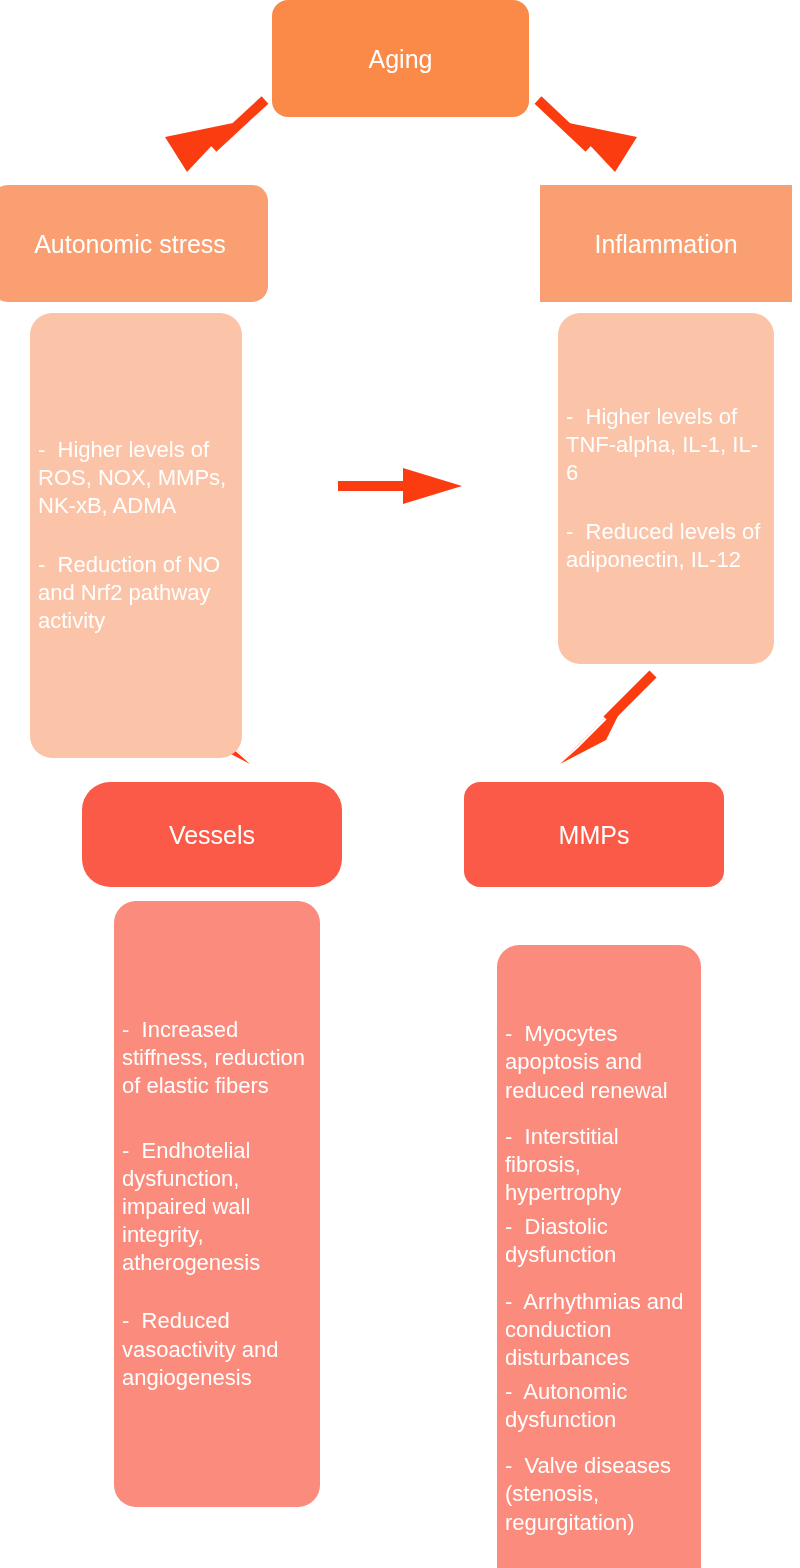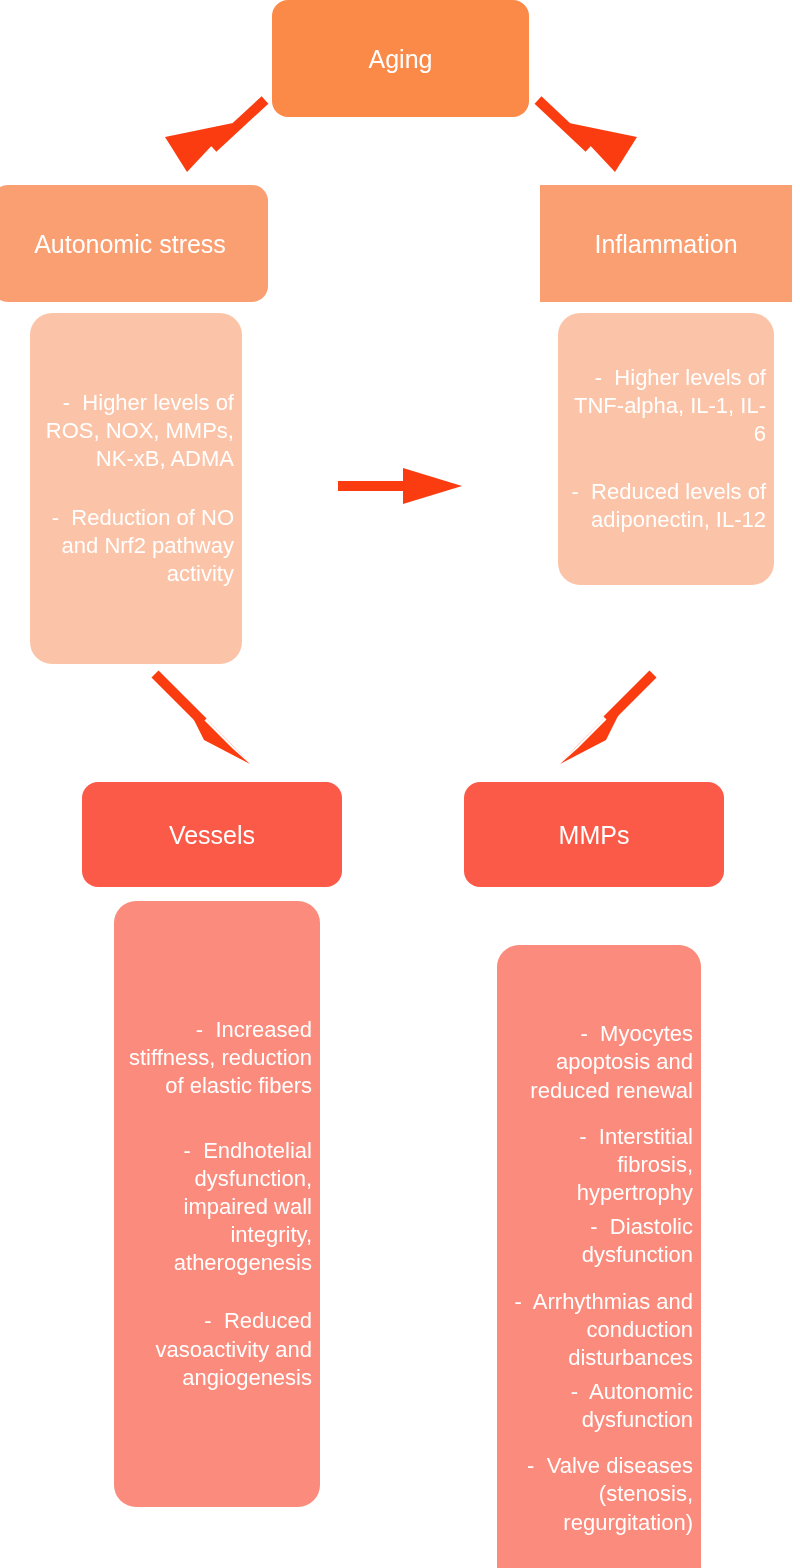--- a/index.html
+++ b/index.html
@@ -21,21 +21,21 @@
     width: 800px;
     height: 1568px;
   }
   .node {
     position: absolute;
     box-sizing: border-box;
     display: flex;
     align-items: center;
     justify-content: center;
     color: #ffffff;
-    text-align: right;
+    text-align: left;
     line-height: 1.28;
     -webkit-font-smoothing: antialiased;
   }
   .header-node {
     font-size: 25px;
     font-weight: 400;
   }
   .detail-node {
     font-size: 22px;
     font-weight: 400;
@@ -63,41 +63,41 @@
     border-radius: 16px;
   }
   
   #node-oxidative {
     left: -8px; top: 185px; width: 276px; height: 117px;
     background: #fa9f72;
     border-radius: 16px;
   }
   
   #node-oxidative-details {
-    left: 30px; top: 313px; width: 212px; height: 351px;
+    left: 30px; top: 313px; width: 212px; height: 445px;
     background: #fbc4a8;
     border-radius: 22px;
   }
   
   #node-inflammation {
     left: 540px; top: 185px; width: 252px; height: 117px;
     background: #fa9f72;
     border-radius: 0;
   }
   
   #node-inflammation-details {
-    left: 558px; top: 313px; width: 216px; height: 272px;
+    left: 558px; top: 313px; width: 216px; height: 351px;
     background: #fbc4a8;
     border-radius: 22px;
   }
   
   #node-vessels {
     left: 82px; top: 782px; width: 260px; height: 105px;
     background: #fc5a49;
-    border-radius: 16px;
+    border-radius: 28px;
   }
   
   #node-vessels-details {
     left: 114px; top: 901px; width: 206px; height: 606px;
     background: #fb8b7c;
     border-radius: 22px;
   }
   
   #node-heart {
     left: 464px; top: 782px; width: 260px; height: 105px;

